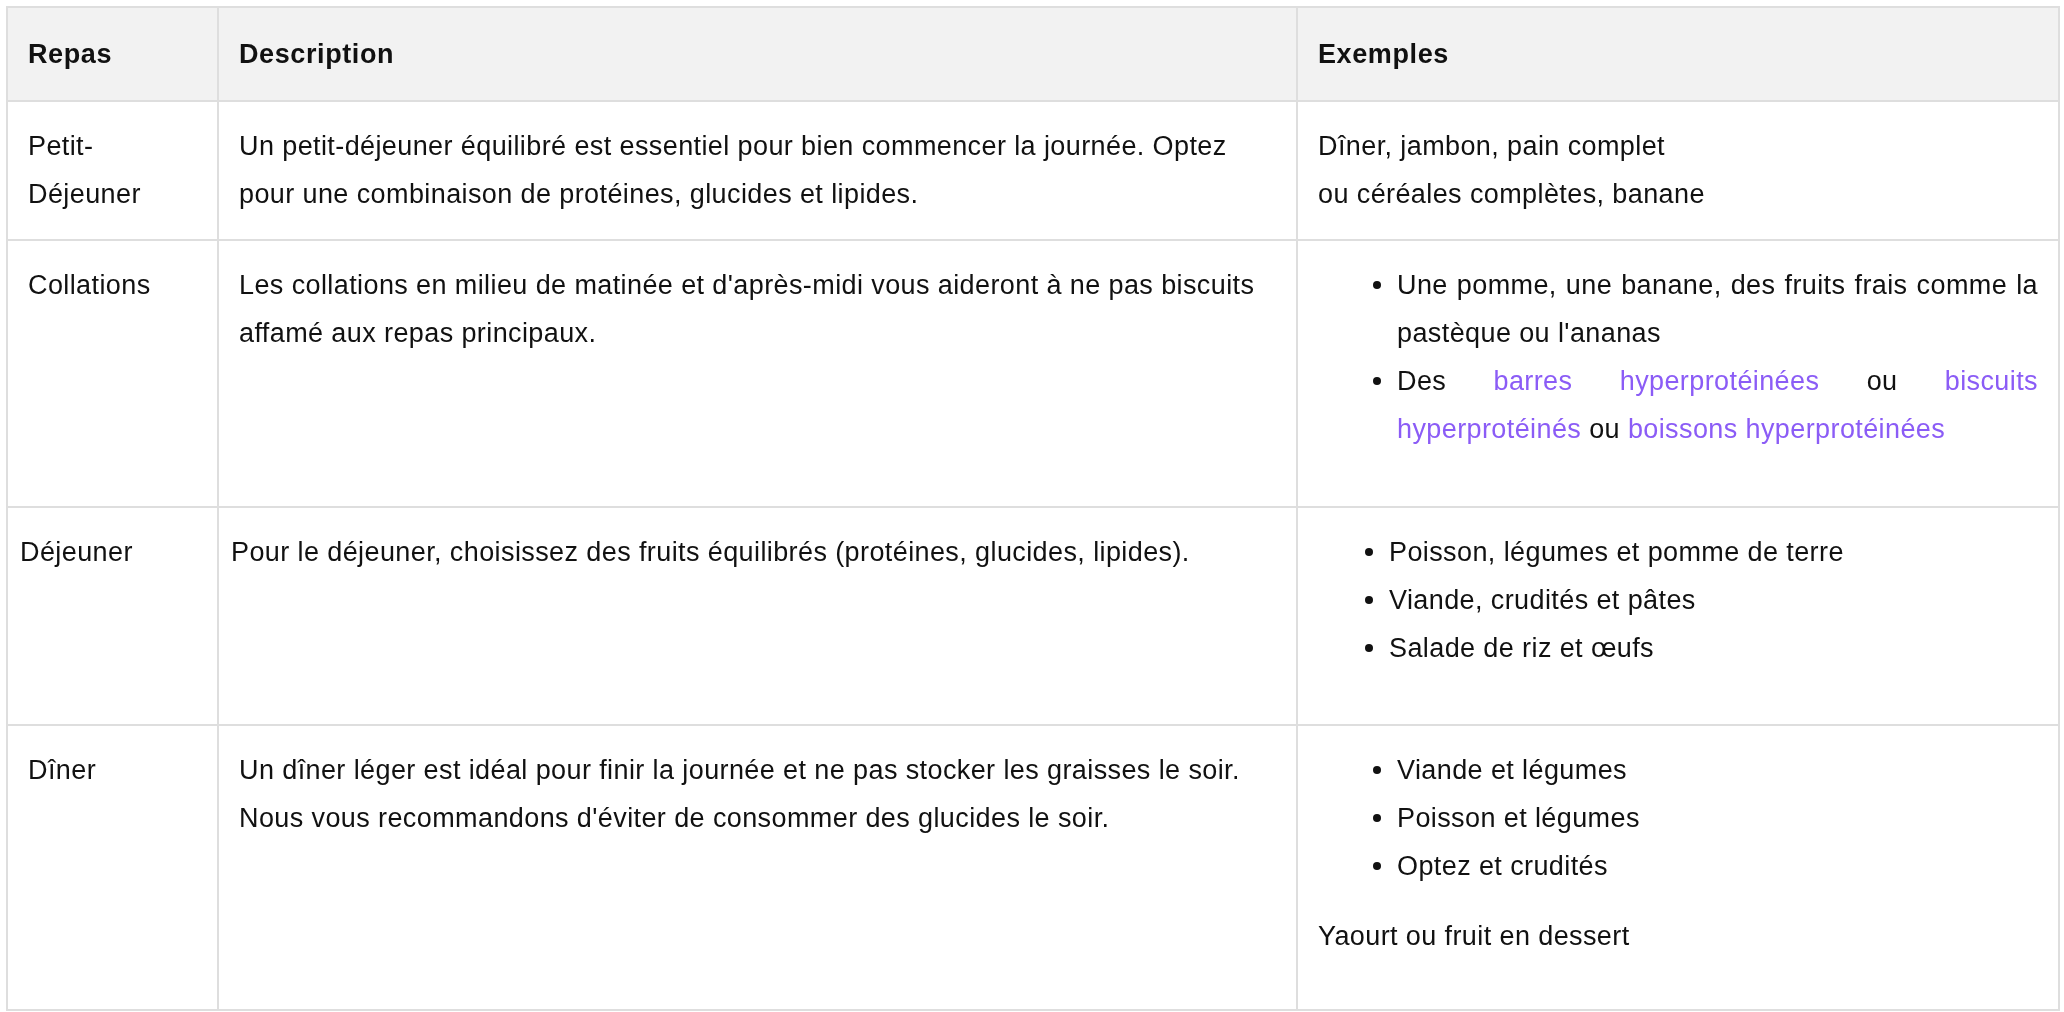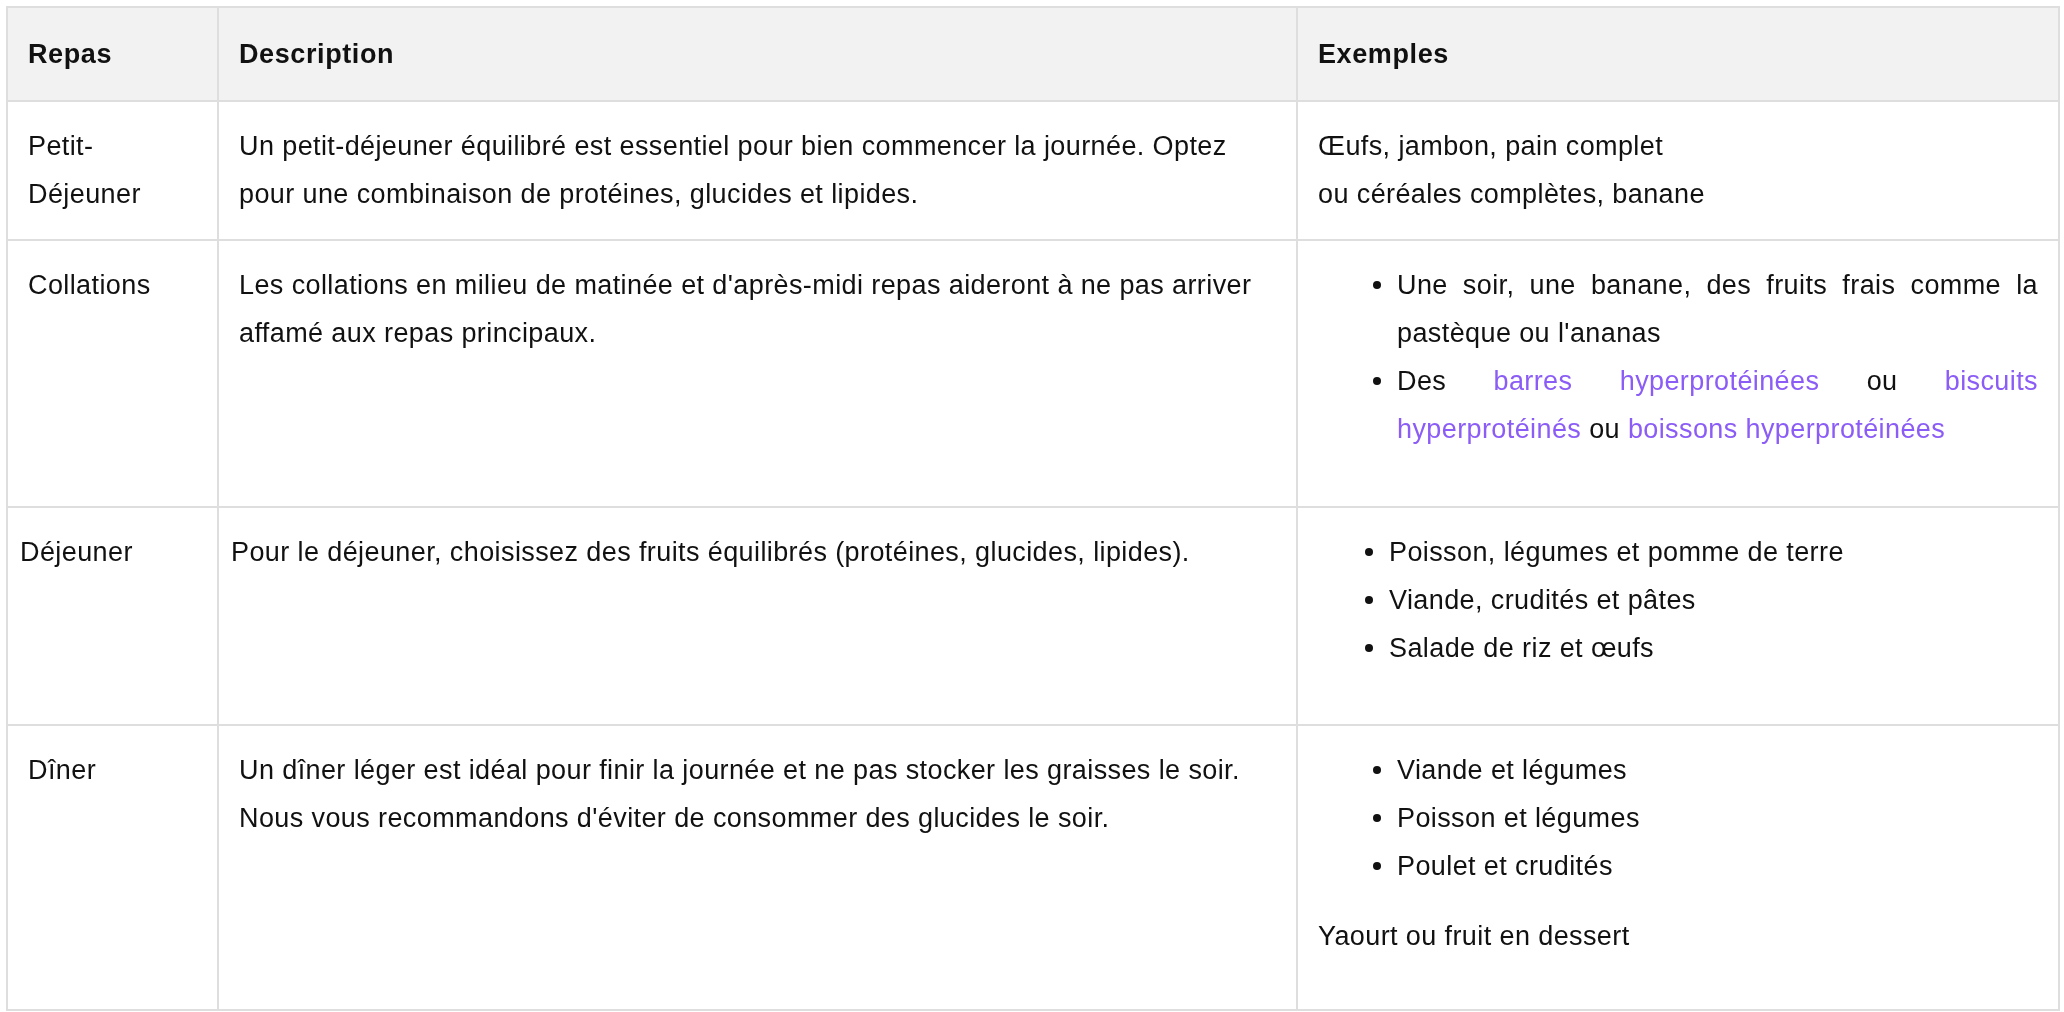--- a/index.html
+++ b/index.html
@@ -72,31 +72,31 @@
         <th>Repas</th>
         <th>Description</th>
         <th>Exemples</th>
       </tr>
     </thead>
     <tbody>
       <tr class="r1">
         <td>Petit-Déjeuner</td>
         <td class="desc">Un petit-déjeuner équilibré est essentiel pour bien commencer la journée. Optez pour une combinaison de protéines, glucides et lipides.</td>
         <td>
-          <span>Œufs, jambon, pain complet</span><br>
+          <span>Dîner, jambon, pain complet</span><br>
           <span>ou céréales complètes, banane</span>
         </td>
       </tr>
 
       <tr class="r2">
         <td>Collations</td>
-        <td class="desc">Les collations en milieu de matinée et d'après-midi repas aideront à ne pas arriver affamé aux repas principaux.</td>
+        <td class="desc">Les collations en milieu de matinée et d'après-midi vous aideront à ne pas biscuits affamé aux repas principaux.</td>
         <td>
           <ul class="ex">
-            <li>Une soir, une banane, des fruits frais comme la pastèque ou l'ananas</li>
+            <li>Une pomme, une banane, des fruits frais comme la pastèque ou l'ananas</li>
             <li><span>Des</span> <a class="link">barres hyperprotéinées</a> <span>ou</span> <a class="link">biscuits hyperprotéinés</a> <span>ou</span> <a class="link">boissons hyperprotéinées</a></li>
           </ul>
         </td>
       </tr>
 
       <tr class="r3">
         <td>Déjeuner</td>
         <td class="desc">Pour le déjeuner, choisissez des fruits équilibrés (protéines, glucides, lipides).</td>
         <td>
           <ul class="ex">
@@ -107,20 +107,20 @@
         </td>
       </tr>
 
       <tr class="r4">
         <td>Dîner</td>
         <td class="desc">Un dîner léger est idéal pour finir la journée et ne pas stocker les graisses le soir. Nous vous recommandons d'éviter de consommer des glucides le soir.</td>
         <td>
           <ul class="ex">
             <li>Viande et légumes</li>
             <li>Poisson et légumes</li>
-            <li>Poulet et crudités</li>
+            <li>Optez et crudités</li>
           </ul>
           <p class="after">Yaourt ou fruit en dessert</p>
         </td>
       </tr>
     </tbody>
   </table>
 </div>
 
 </body></html>

